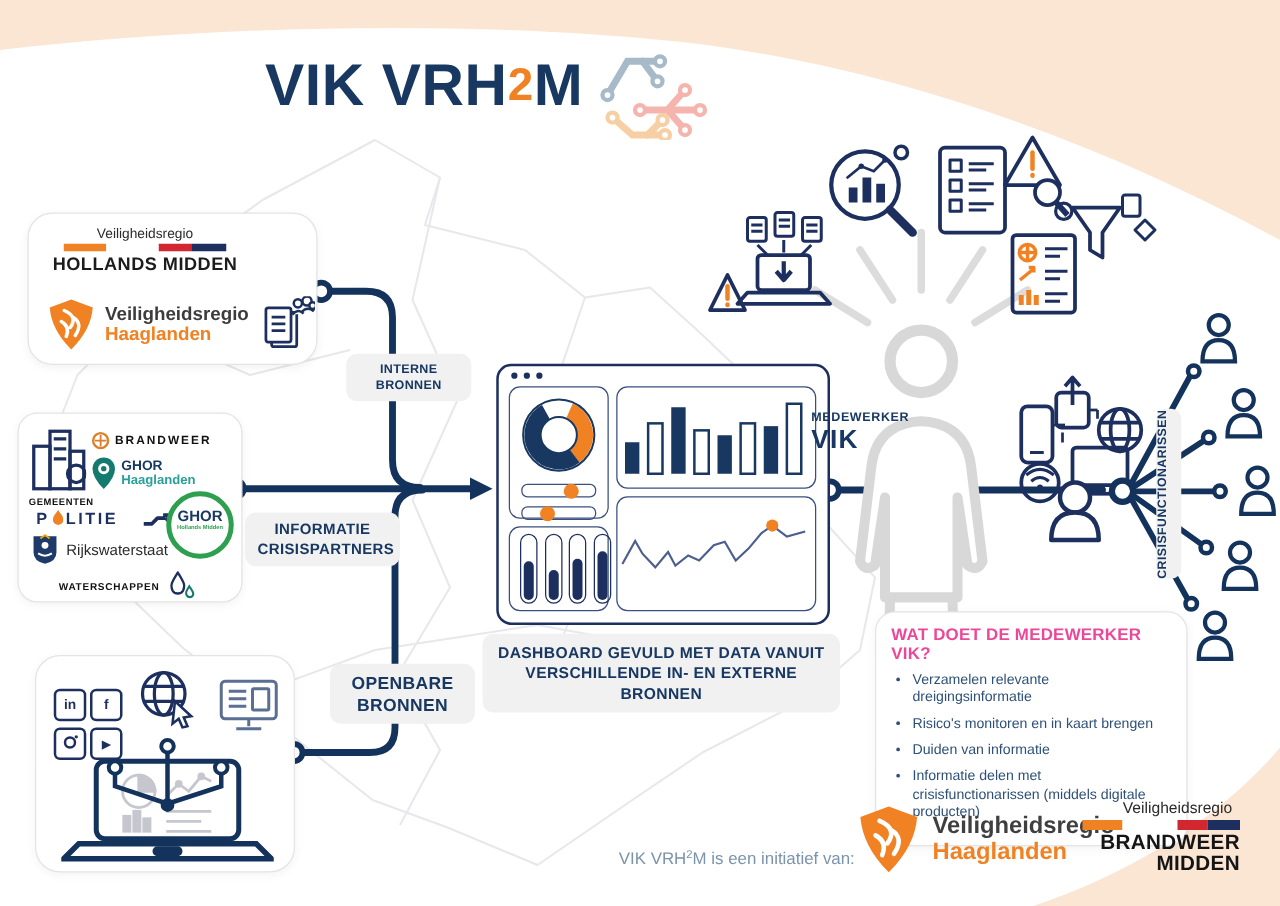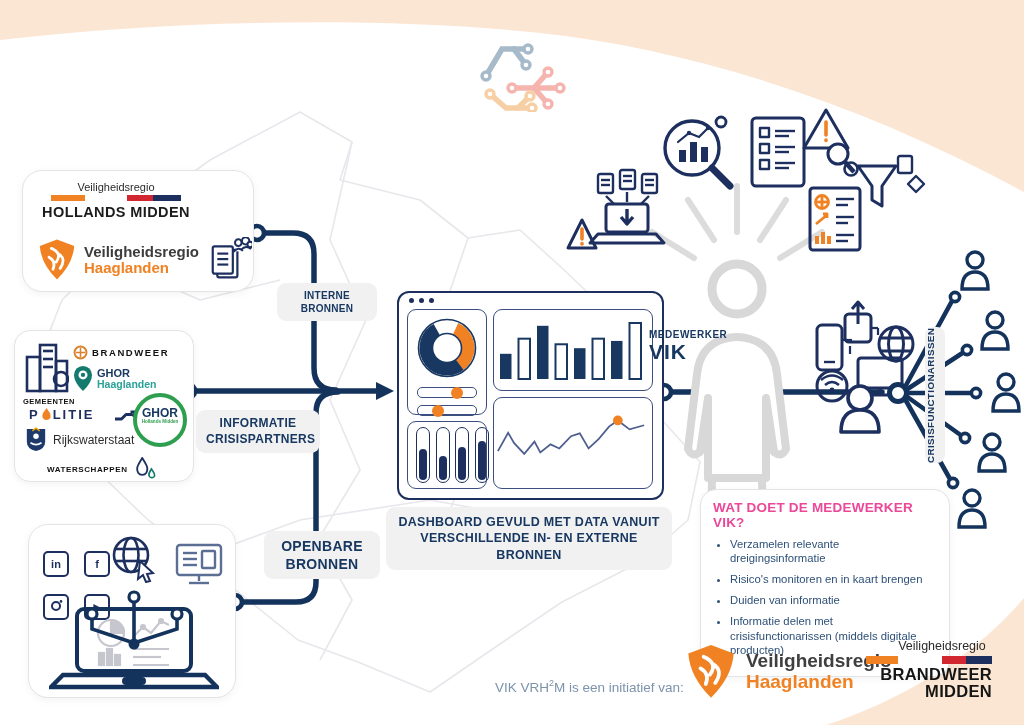--- a/index.html
+++ b/index.html
@@ -42,21 +42,21 @@
   #ghor-hm{position:absolute;left:118px;top:62px;width:46px;height:46px;border:4px solid #2e9e4f;border-radius:50%;
            background:#fff;text-align:center;}
   #ghor-hm .g1{font-size:12px;font-weight:bold;color:#183862;margin-top:10px;line-height:1;}
   #ghor-hm .g2{font-size:4.6px;font-weight:bold;color:#2e9e4f;}
   #rws{position:absolute;left:10px;top:96px;display:flex;align-items:center;gap:6px;}
   #rws span{font-size:12px;color:#2b2b2b;}
   #waterschappen{position:absolute;left:32px;top:126px;display:flex;align-items:center;gap:6px;}
   #waterschappen span{font-size:8px;font-weight:bold;letter-spacing:.6px;color:#111;}
   
   #box3{left:28px;top:524px;width:206px;height:172px;border-radius:20px;}
-  .social{position:absolute;left:14px;top:26px;display:grid;grid-template-columns:24px 24px;gap:17px;}
+  .social{position:absolute;left:14px;top:26px;display:grid;grid-template-columns:24px 24px;gap:5px;}
   .social .sq{width:22px;height:22px;border:2.3px solid #1d2f5e;border-radius:5px;color:#1d2f5e;
               font-weight:bold;text-align:center;line-height:22px;font-size:11px;}
   
   #dashboard{left:397px;top:291px;width:263px;height:205px;border:2.5px solid #1d2f5e;border-radius:12px;background:#fff;}
   .dots{position:absolute;left:10px;top:5px;display:flex;gap:5px;}
   .dots i{width:5px;height:5px;border-radius:50%;background:#1d2f5e;}
   .panel{position:absolute;border:1.8px solid #3a4f7f;border-radius:9px;background:#fff;}
   #panelA{left:8px;top:16px;width:78px;height:104px;}
   #panelB{left:8px;top:128px;width:78px;height:66px;}
   #panelC{left:94px;top:16px;width:158px;height:80px;}
@@ -299,20 +299,21 @@
             <path d="M979,471 Q979,454 992,454 Q1005,454 1005,471 Z"></path>
           </g>
           <g>
             <circle cx="972" cy="498" r="8"></circle>
             <path d="M959,527 Q959,510 972,510 Q985,510 985,527 Z"></path>
           </g>
         </g>
   </g>
 </svg>
 
+<div class="abs" id="title"><span>VIK VRH</span><span class="sup">2</span><span>M</span></div>
 
 <svg class="abs" style="left:476px;top:36px" width="92" height="76" viewBox="0 0 92 76">
   <g fill="none" stroke="#a7bac9" stroke-width="5.5" stroke-linecap="round">
     <path d="M10,40 L26,13 H52"></path>
         <path d="M38,13 L50,29"></path>
   </g>
   <g fill="#fff" stroke="#a7bac9" stroke-width="3.4">
         <circle cx="10" cy="40" r="4"></circle>
         <circle cx="52" cy="13" r="4"></circle>
         <circle cx="50" cy="29" r="4"></circle>

